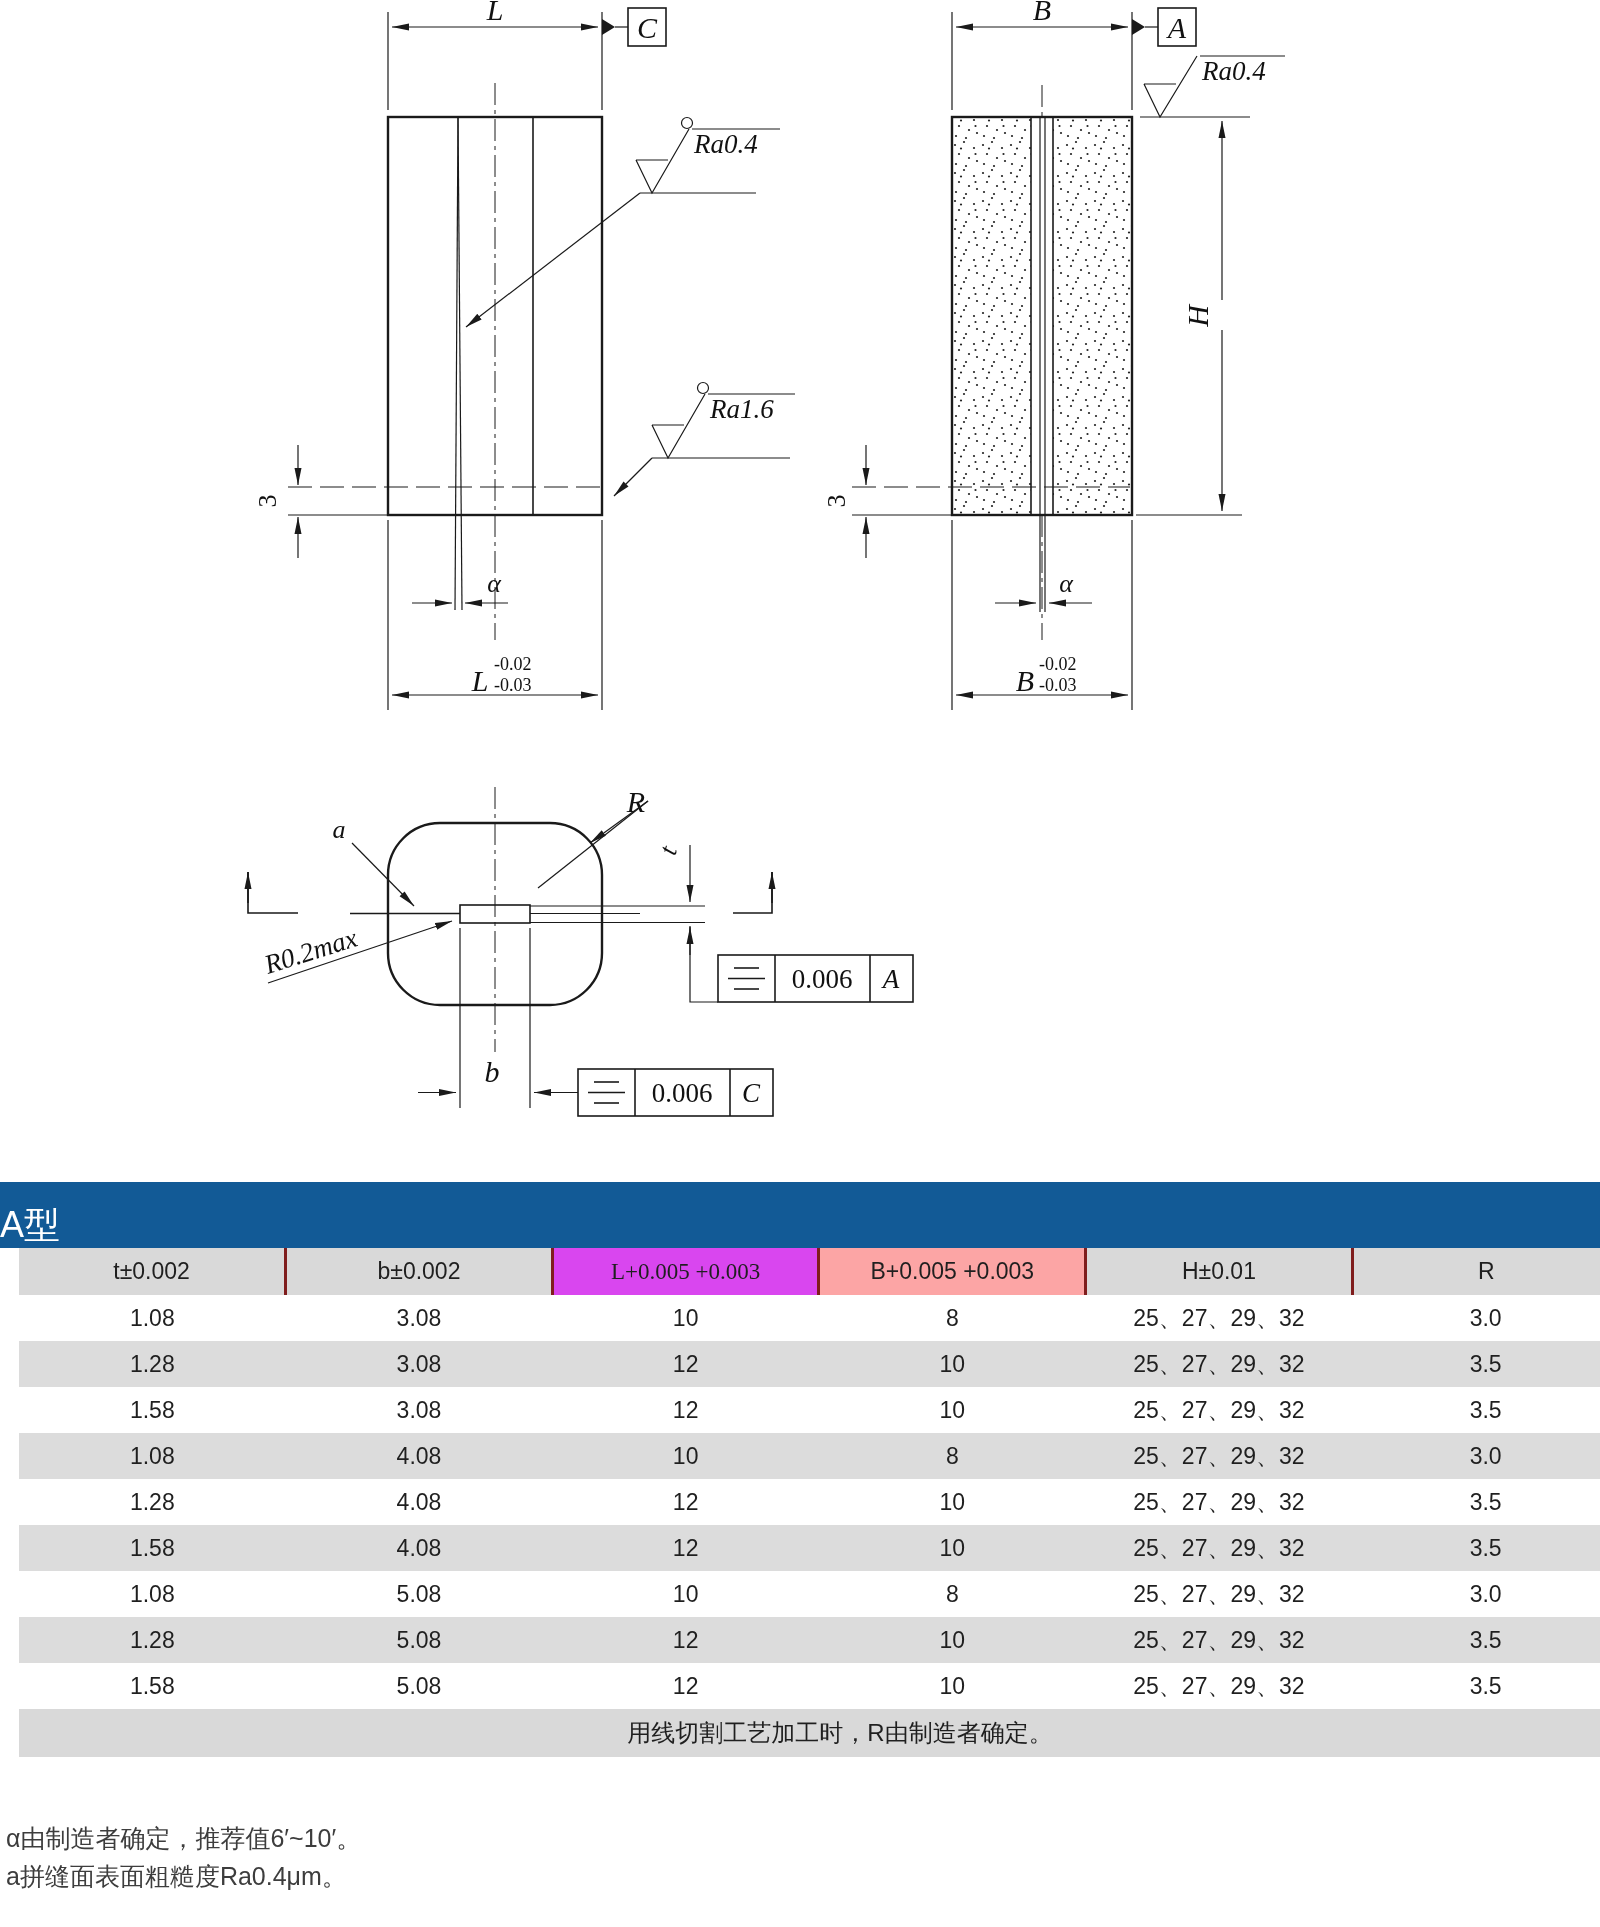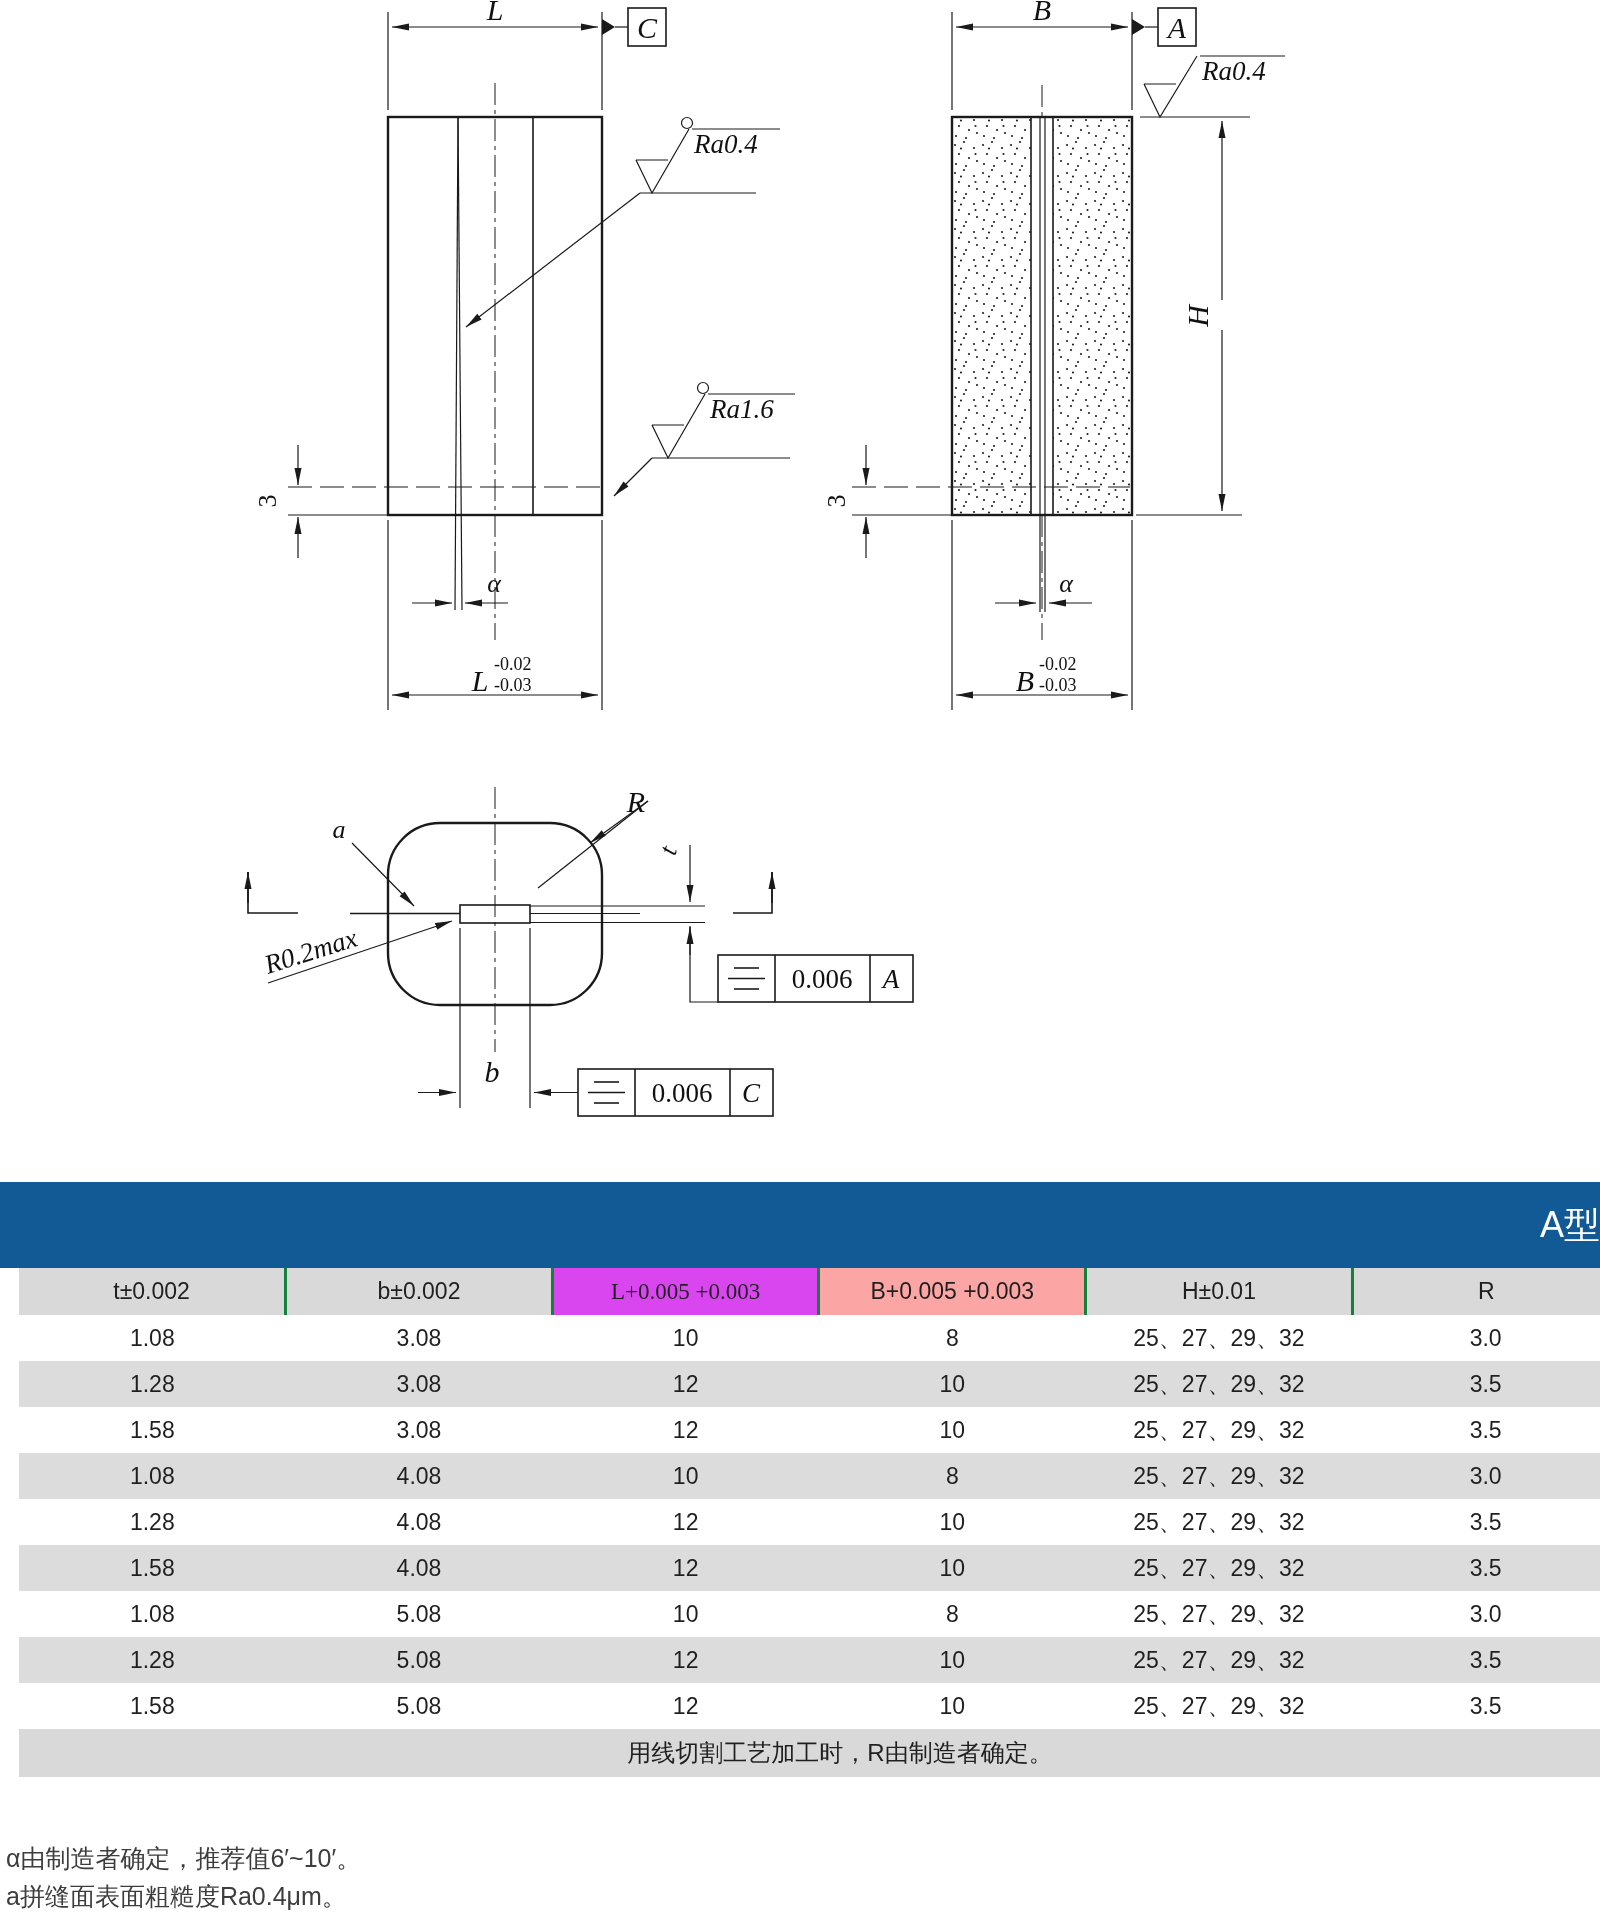--- a/index.html
+++ b/index.html
@@ -10,23 +10,23 @@
   .t-it26{font-family:"Liberation Serif",serif;font-style:italic;font-size:26px;}
   .t-ra{font-family:"Liberation Serif",serif;font-style:italic;font-size:27px;}
   .t-num{font-family:"Liberation Serif",serif;font-size:27px;}
   .t-tol{font-family:"Liberation Serif",serif;font-size:18px;}
   .t-dim3{font-family:"Liberation Serif",serif;font-size:26px;}
   .ln{stroke:#1a1a1a;stroke-width:1.2;fill:none;}
   .ln16{stroke:#1a1a1a;stroke-width:1.6;fill:none;}
   .ln2{stroke:#1a1a1a;stroke-width:2.4;fill:none;}
   .cl{stroke:#1a1a1a;stroke-width:1;fill:none;stroke-dasharray:22 5 4 5;}
   .hid{stroke:#1a1a1a;stroke-width:1.2;fill:none;stroke-dasharray:24 8;}
-  .tbl-title{height:86px;line-height:86px;text-align:right;color:#fff;font-size:36px;}
+  .tbl-title{height:66px;line-height:86px;text-align:left;color:#fff;font-size:36px;}
   table{width:1600px;border-collapse:collapse;table-layout:fixed;text-align:center;color:#1f1f1f;margin-left:19px;}
-  th{height:45px;font-weight:normal;font-size:23px;border-left:3px solid #15803d;}
+  th{height:45px;font-weight:normal;font-size:23px;border-left:3px solid #7f1d1d;}
   th:first-child{border-left:none;}
   td{height:44px;font-size:23px;}
   tfoot td{height:46px;font-size:24px;}
   .notes{margin-top:62px;padding-left:6px;font-size:25px;line-height:38px;color:#3d3d3d;}
 </style>
 </head>
 <body>
 
 <svg id="drawing" width="1600" height="1182" viewBox="0 0 1600 1182" xmlns="http://www.w3.org/2000/svg">
   <defs>

